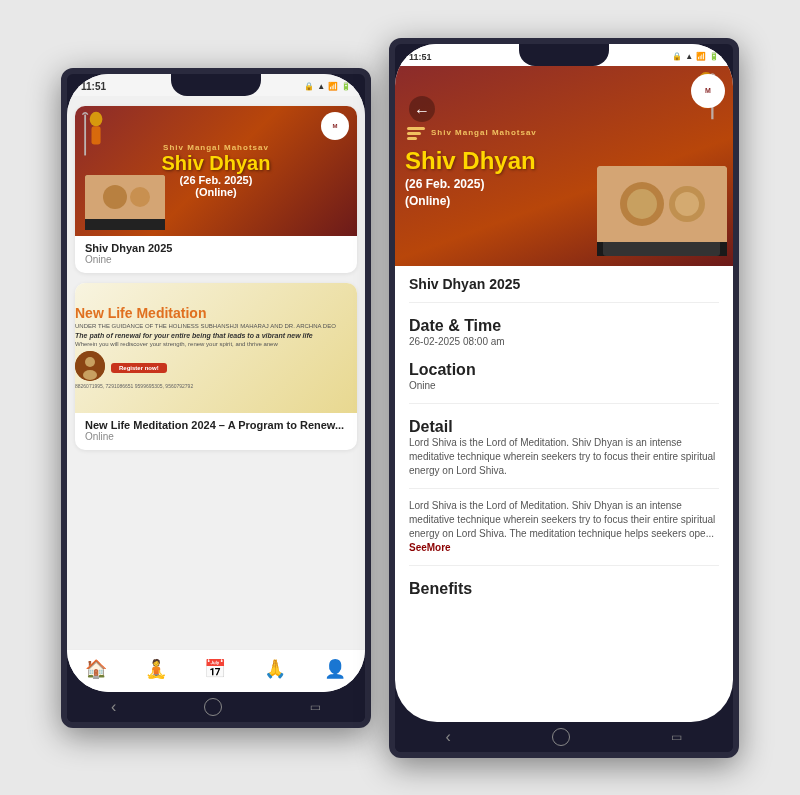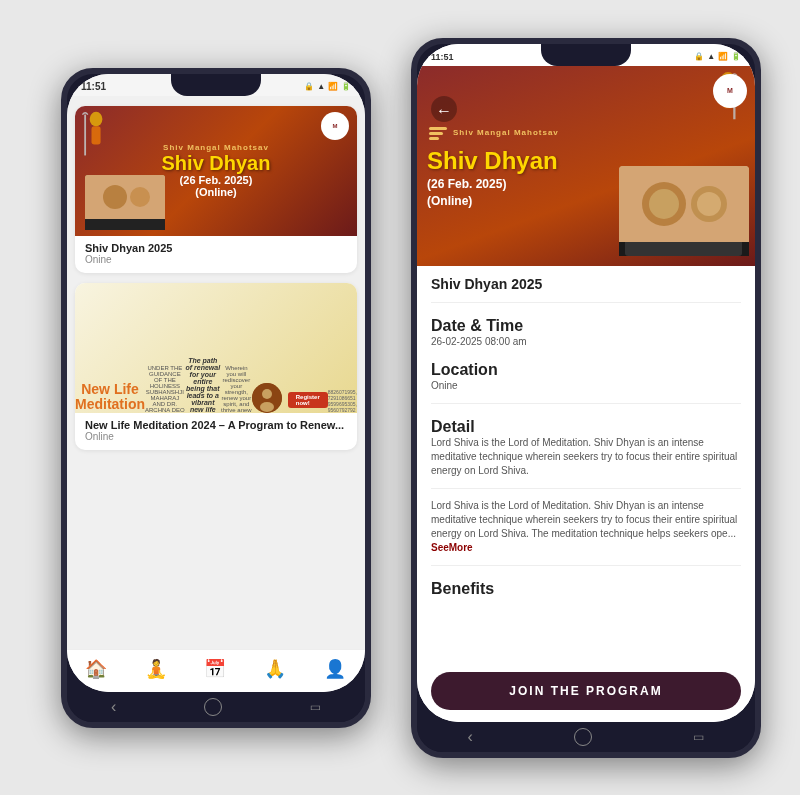--- a/index.html
+++ b/index.html
@@ -10,28 +10,27 @@
       display: flex;
       align-items: center;
       justify-content: center;
       gap: 18px;
       font-family: 'Helvetica Neue', Arial, sans-serif;
       overflow: hidden;
     }
 
     
     .phone {
-      border-radius: 32px;
+      border-radius: 12px;
       background: #1a1a2e;
       box-shadow: 0 8px 32px rgba(0,0,0,0.45);
       position: relative;
       display: flex;
       flex-direction: column;
       overflow: hidden;
-      margin-left: 22px;
     }
 
     .phone-left {
       width: 310px;
       height: 660px;
       border: 6px solid #2a2a3e;
     }
 
     .phone-right {
       width: 350px;
@@ -237,22 +236,22 @@
 
     
     .banner-nlm {
       background: linear-gradient(135deg, #f8f4e0 0%, #e8d890 100%);
     }
 
     .nlm-banner-img {
       width: 100%;
       height: 100%;
       display: flex;
-      flex-direction: row;
-      align-items: flex-end;
+      flex-direction: column;
+      align-items: flex-start;
       justify-content: center;
       position: relative;
     }
 
     .nlm-title {
       font-size: 14px;
       font-weight: 900;
       color: #e07020;
       text-align: center;
       line-height: 1.1;
@@ -686,23 +685,20 @@
         </div>
       </div>
 
       <div class="divider"></div>
 
       <div>
         <div class="section-label">Benefits</div>
       </div>
     </div>
 
-    <div class="join-btn-container">
-      <button class="join-btn">JOIN THE PROGRAM</button>
-    </div>
   </div>
 
   <div class="phone-bottom-bar">
     <span style="color:#888; font-size:16px;">‹</span>
     <div class="nav-btn" style="border-color:#888;"></div>
     <span style="color:#888; font-size:12px;">▭</span>
   </div>
 </div>
 
 </body></html>

